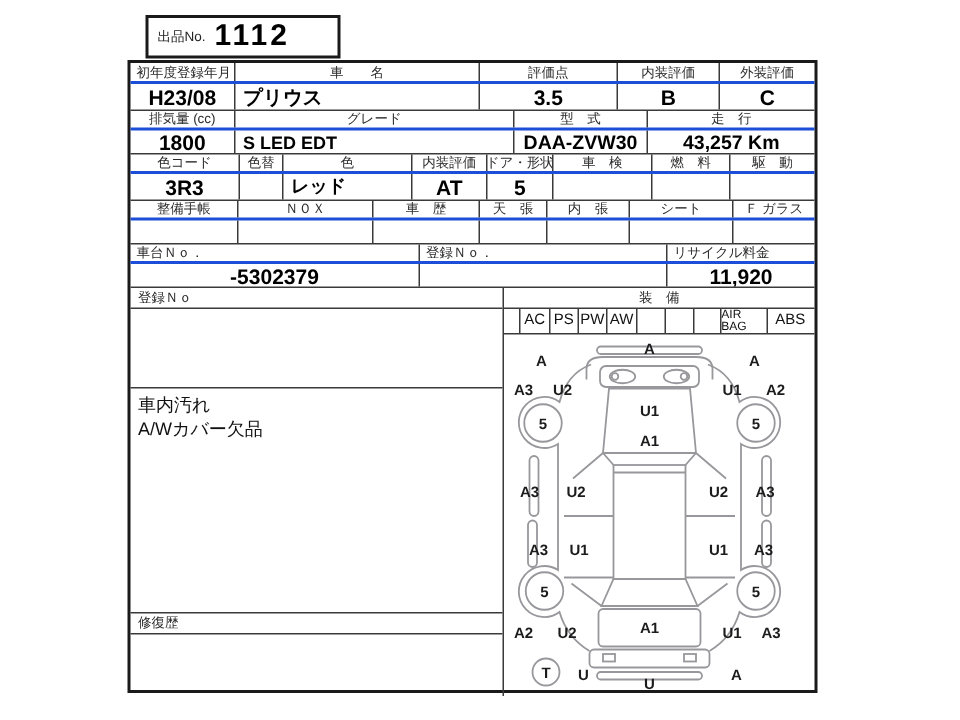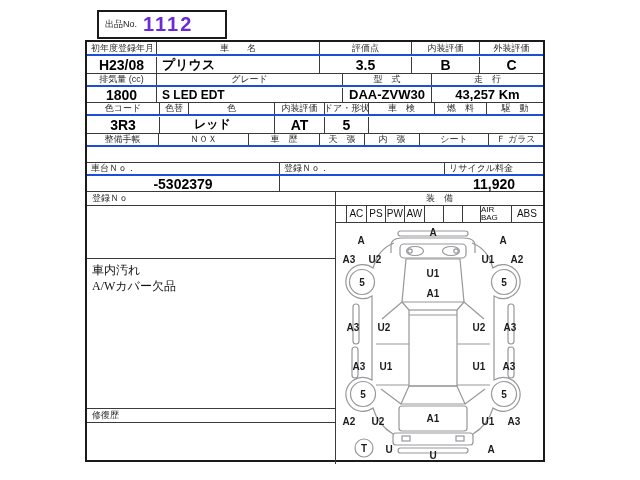--- a/index.html
+++ b/index.html
@@ -2,41 +2,41 @@
 <html><head>
 <meta charset="utf-8">
 <style>
   html,body{margin:0;padding:0;background:#fff;}
   *{box-sizing:border-box;}
   .page{position:relative;width:640px;height:480px;background:#fff;overflow:hidden;
         font-family:"Liberation Sans","DejaVu Sans",sans-serif;color:#111;}
   .lotbox{position:absolute;left:97px;top:10px;width:130px;height:29px;
           border:2px solid #1a1a1a;display:flex;align-items:center;padding:0 6px;background:#fff;}
   .lotbox .lbl{font-size:9px;color:#222;margin-right:6px;white-space:nowrap;}
-  .lotbox .num{font-size:20px;font-weight:bold;letter-spacing:2px;color:#6d28d9;}
+  .lotbox .num{font-size:20px;font-weight:bold;letter-spacing:2px;color:#000000;}
   .sheet{position:absolute;left:85px;top:40px;width:460px;height:422px;
          border:2px solid #1a1a1a;background:#fff;}
   .band{display:block;border-bottom:1px solid #3a3a3a;}
   .hrow,.vrow{display:flex;}
   .hrow{height:14px;}
-  .vrow{align-items:center;}
+  .vrow{}
   .cell{border-right:1px solid #3a3a3a;overflow:hidden;display:flex;align-items:center;justify-content:center;}
   .cell:last-child{border-right:none;}
   .hcell{font-size:9px;color:#2b2b2b;white-space:nowrap;}
   .hcell.left{justify-content:flex-start;padding-left:4px;}
   .vcell{font-weight:bold;color:#000;white-space:nowrap;}
   .vcell.left{justify-content:flex-start;padding-left:5px;}
   .hdivide{border-bottom:2px solid #1d4ed8;}
   .bottom{display:flex;height:272px;}
   .leftcol{width:250px;border-right:1px solid #3a3a3a;display:flex;flex-direction:column;}
   .rightcol{width:208px;display:flex;flex-direction:column;}
   .secHdr{height:14px;font-size:9px;color:#2b2b2b;display:flex;align-items:center;
           padding-left:5px;border-bottom:1px solid #3a3a3a;}
   .notesEmpty1{height:53px;border-bottom:1px solid #3a3a3a;}
-  .notesBox{height:150px;border-bottom:1px solid #3a3a3a;padding:3px 5px;font-size:12px;line-height:1.35;color:#111;font-family:Liberation Serif, serif;}
+  .notesBox{height:150px;border-bottom:1px solid #3a3a3a;padding:3px 5px;font-size:12px;line-height:1.35;color:#111;}
   .repairEmpty{flex:1;}
   .equipHdr{height:14px;font-size:9px;color:#2b2b2b;display:flex;align-items:center;justify-content:center;
             border-bottom:1px solid #3a3a3a;}
   .equipRow{height:20px;display:flex;border-bottom:1px solid #3a3a3a;}
   .equipCell{border-right:1px solid #3a3a3a;font-size:10px;color:#111;display:flex;align-items:center;
              justify-content:center;text-align:left;line-height:8px;overflow:hidden;}
   .equipCell:last-child{border-right:none;}
   .equipCell.small{font-size:8px;}
   .diagramWrap{flex:1;position:relative;}
   svg .car{stroke:#97979c;stroke-width:1.2;fill:none;}

